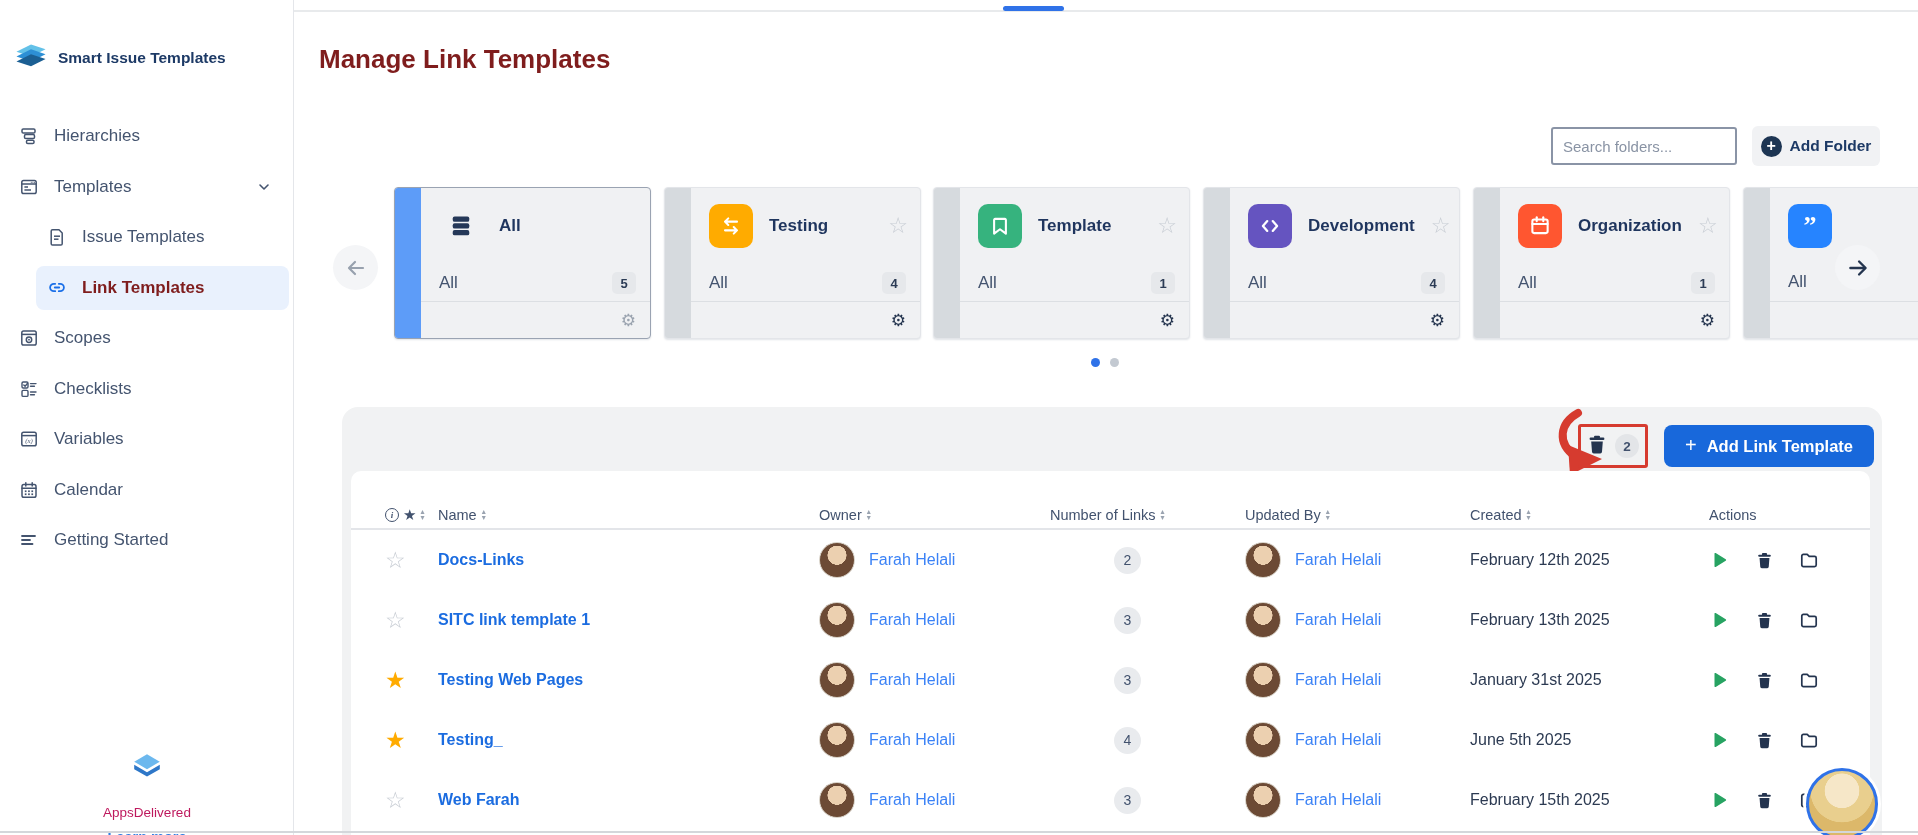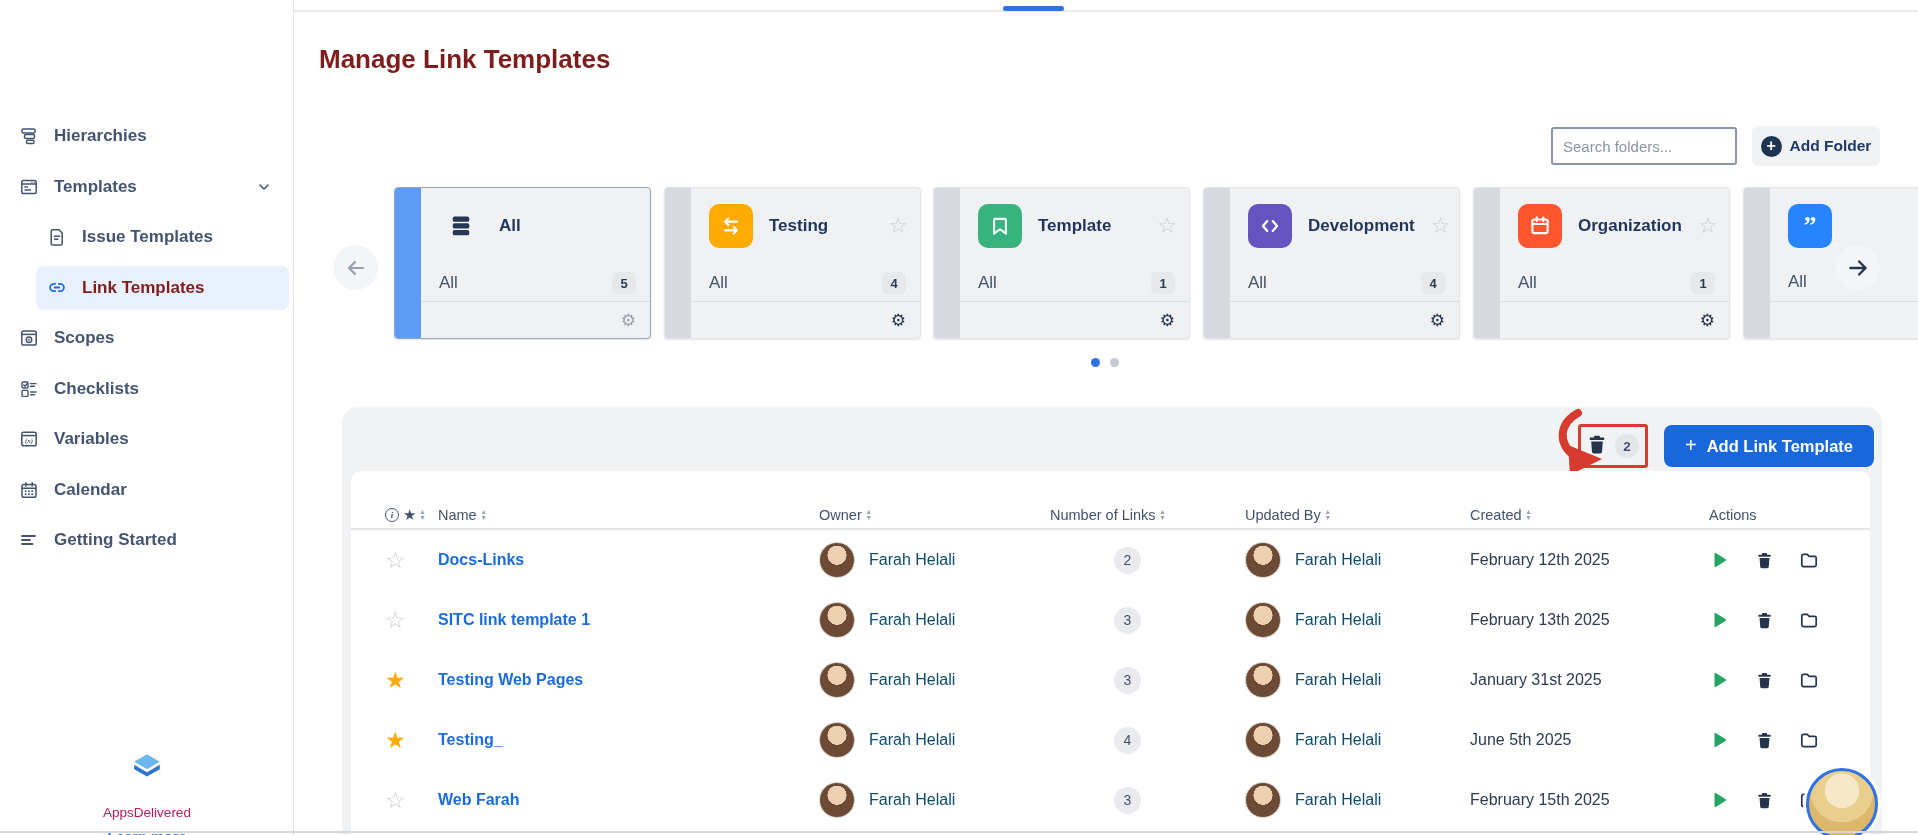--- a/index.html
+++ b/index.html
@@ -15,21 +15,21 @@
   
   .sidebar { position:absolute; left:0; top:0; width:294px; height:835px; background:#fff; border-right:1px solid #e4e6ea; }
   .logo-row { position:absolute; left:14px; top:40px; display:flex; align-items:center; gap:10px; }
   .logo-text { font-size:15.5px; font-weight:bold; color:#1d3a66; }
   .nav { position:absolute; left:0; top:111px; width:294px; }
   .nav-item { position:relative; height:50.5px; display:flex; align-items:center; gap:15px; padding-left:19px; cursor:pointer; }
   .nav-item .nav-label { font-size:17px; color:#44546f; }
   .nav-item.child { padding-left:47px; }
   .nav-item.selected { }
   .nav-item .pill { position:absolute; left:36px; right:5px; top:3px; bottom:3px; background:#e9f1fd; border-radius:8px; z-index:0; }
-  .nav-item > * { position:relative; z-index:1;font-weight:bold; }
+  .nav-item > * { position:relative; z-index:1; }
   .nav-item.selected .nav-label { color:#7f1d1d; font-weight:bold; }
   .nav-icon { width:20px; height:20px; display:flex; align-items:center; justify-content:center; }
   .nav-chevron { margin-left:auto; margin-right:22px; display:flex; }
   .side-brand { position:absolute; left:0; bottom:-4px; width:294px; text-align:center; }
   .brand-name { font-size:13.5px; color:#be185d; margin-top:20px; }
   .brand-link { font-size:14.5px; color:#2e7ce0; font-weight:bold; margin-top:9px; height:10px; overflow:hidden; }
 
   
   .page-title { position:absolute; left:319px; top:44px; font-size:26px; font-weight:bold; color:#7f1d1d; }
   .search-input { position:absolute; left:1551px; top:127px; width:186px; height:38px; border:2px solid #8a94a6; border-radius:3px; padding:0 10px; font-size:15px; color:#33415c; font-family:"Liberation Sans",sans-serif; }
@@ -80,37 +80,47 @@
   .hdr-star { color:#42526e; font-size:15px; line-height:1; }
   .first-col { display:flex; align-items:center; gap:4px; }
 
   .trow { display:grid; grid-template-columns:53px 363px 249px 172px 248px 230px 1fr; align-items:center; padding-left:34px; height:60px; }
   .row-star { font-size:23px; color:#c8cdd4; line-height:1; cursor:pointer; }
   .row-star.on { color:#ffab00; }
   .row-name { font-size:16px; font-weight:bold; color:#1b6ce0; cursor:pointer; }
   .person { display:flex; align-items:center; gap:14px; padding-left:18px; }
   .person.updated { padding-left:23px; }
   .avatar { width:36px; height:36px; border-radius:50%; background:radial-gradient(circle at 50% 36%, #ecd0b0 0 34%, #6c4a35 35% 100%); border:1px solid #d8d2c8; flex:0 0 auto; }
-  .person-name { font-size:16px; color:#0c4a6e; }
+  .person-name { font-size:16px; color:#3b82f6; }
   .links-badge { min-width:27px; height:27px; padding:0 6px; margin-left:64px; border-radius:50%; background:#e9ebee; font-size:14px; color:#42526e; display:flex; align-items:center; justify-content:center; width:fit-content; }
   .created { font-size:16px; color:#2c3a52; }
   .actions { display:flex; align-items:center; gap:25px; padding-left:9px; }
   .act { width:20px; height:20px; display:flex; align-items:center; justify-content:center; cursor:pointer; }
 
   .help-avatar { position:absolute; left:1806px; top:768px; width:72px; height:72px; border-radius:50%; border:3px solid #2f72e8; background:radial-gradient(circle at 50% 30%, #f6e7c8 0 30%, #e9cf8e 31% 55%, #dcb86a 56% 100%); box-shadow:0 0 0 3px #fff; cursor:pointer; }
 </style>
 </head>
 <body>
 
 <div class="stage">
 
   <div class="top-hairline"></div>
   <div class="top-blue-indicator"></div>
 
   <div class="sidebar">
+    <div class="logo-row">
+      <span>
+        <svg width="34" height="32" viewBox="0 0 28 26">
+          <path d="M2 9.5 L14 3.5 L26 7.5 L14 13.5 Z" fill="#63c1e8"></path>
+          <path d="M2 13.5 L14 7.5 L26 11.5 L14 17.5 Z" fill="#2d8fd5"></path>
+          <path d="M2 17.5 L14 11.5 L26 15.5 L14 21.5 Z" fill="#1b5f93"></path>
+        </svg>
+      </span>
+      <span class="logo-text">Smart Issue Templates</span>
+    </div>
 
     <div class="nav">
       <div class="nav-item">
         <span class="nav-icon">
           <svg width="20" height="20" viewBox="0 0 20 20" fill="none" stroke="#44546f" stroke-width="1.5">
             <rect x="3" y="3" width="13" height="4" rx="1.3"></rect>
               <rect x="5.5" y="8.6" width="10" height="4" rx="1.3"></rect>
               <rect x="7.5" y="14.2" width="7.5" height="3.4" rx="1.3"></rect>
           </svg>
         </span>

